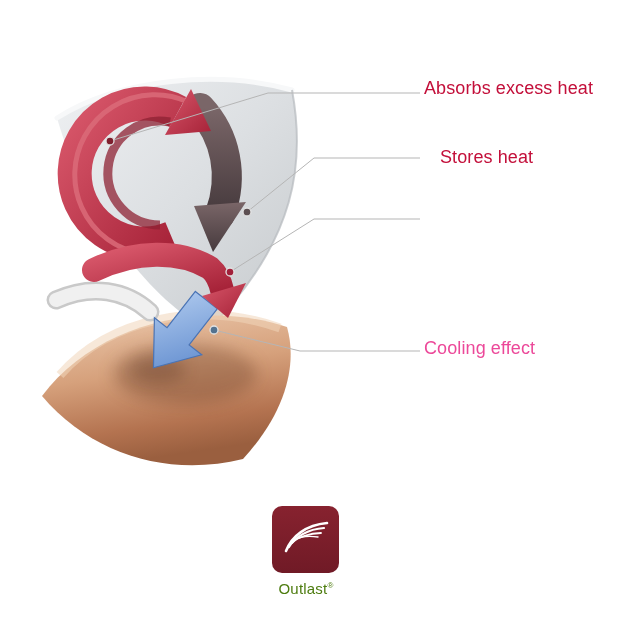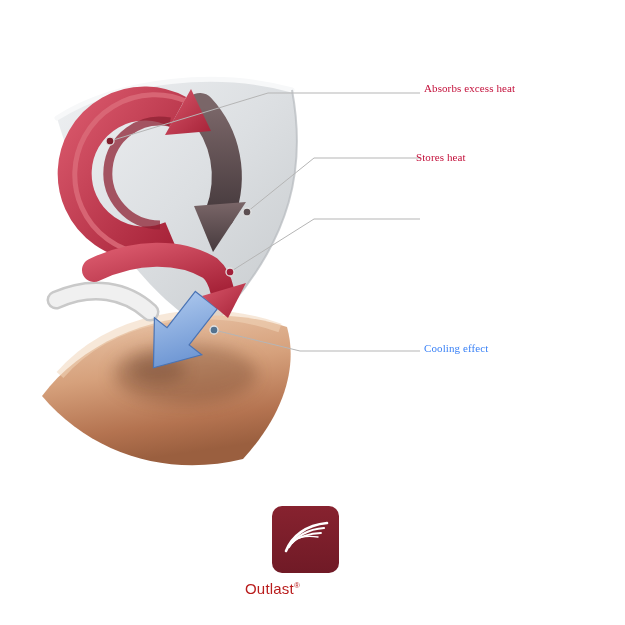--- a/index.html
+++ b/index.html
@@ -2,33 +2,33 @@
 <html><head>
 <meta charset="utf-8">
 <style>
   html,body{margin:0;padding:0;background:#ffffff;}
   .stage{
     position:relative;width:625px;height:625px;background:#ffffff;
     font-family:"Liberation Sans",sans-serif;overflow:hidden;
   }
   .art{position:absolute;left:0;top:0;width:625px;height:625px;}
   .label{
-    position:absolute;font-size:11px;font-weight:500;line-height:18px;
-    white-space:nowrap;letter-spacing:.1px;font-family:Liberation Serif, serif;
+    position:absolute;font-size:18px;font-weight:500;line-height:18px;
+    white-space:nowrap;letter-spacing:.1px;
   }
   .label.heat{color:#c30f3a;}
-  .label.cool{color:#3b82f6;}
+  .label.cool{color:#ec4899;}
   .logo-mark{
     position:absolute;left:272px;top:506px;width:67px;height:67px;
     background:linear-gradient(#87222f,#701a26);border-radius:10px;
   }
   .logo-mark svg{position:absolute;left:0;top:0;}
   .logo-text{
-    position:absolute;left:245px;top:580px;width:122px;
-    color:#b91c1c;font-size:15px;letter-spacing:.2px;
+    position:absolute;left:245px;top:580px;width:122px;text-align:center;
+    color:#4d7c0f;font-size:15px;letter-spacing:.2px;
   }
   .logo-text sup{font-size:8px;}
 </style>
 </head>
 <body>
 
 <div class="stage">
 
   <svg class="art" viewBox="0 0 625 625">
     <defs>
@@ -107,21 +107,21 @@
     </g>
     <g stroke="#e3e3e3" stroke-width="1.3">
       <circle cx="110" cy="141" r="4" fill="#7e1f2e"></circle>
       <circle cx="247" cy="212" r="4" fill="#5c4f52"></circle>
       <circle cx="230" cy="272" r="4" fill="#a1203a"></circle>
       <circle cx="214" cy="330" r="4" fill="#53728f"></circle>
     </g>
   </svg>
 
   <div class="label heat" style="left:424px;top:79px;">Absorbs excess heat</div>
-  <div class="label heat" style="left:416px;top:148px;">Stores heat</div>
+  <div class="label heat" style="left:440px;top:148px;">Stores heat</div>
   <div class="label cool" style="left:424px;top:339px;">Cooling effect</div>
 
   <div class="logo-mark">
     <svg width="67" height="67" viewBox="0 0 67 67">
       <g fill="none" stroke="#ffffff" stroke-linecap="round">
         <path d="M 14,45 C 20,30 34,19 55,17" stroke-width="2.6"></path>
         <path d="M 17,41 C 23,31 36,23 52,22" stroke-width="2.2"></path>
         <path d="M 20,37 C 26,31 38,27 49,27" stroke-width="1.8"></path>
         <path d="M 23,34 C 29,30 39,30 46,31" stroke-width="1.4"></path>
       </g>

